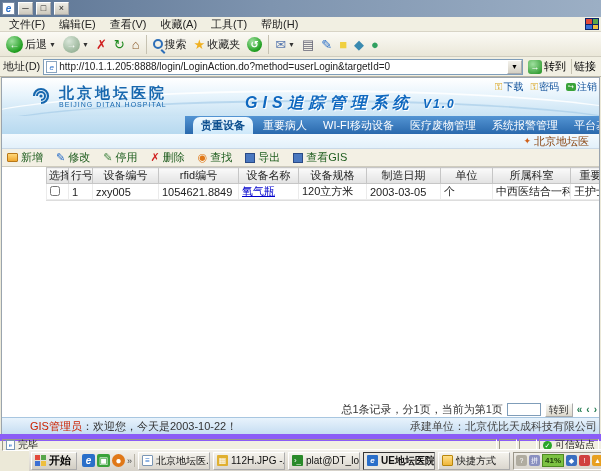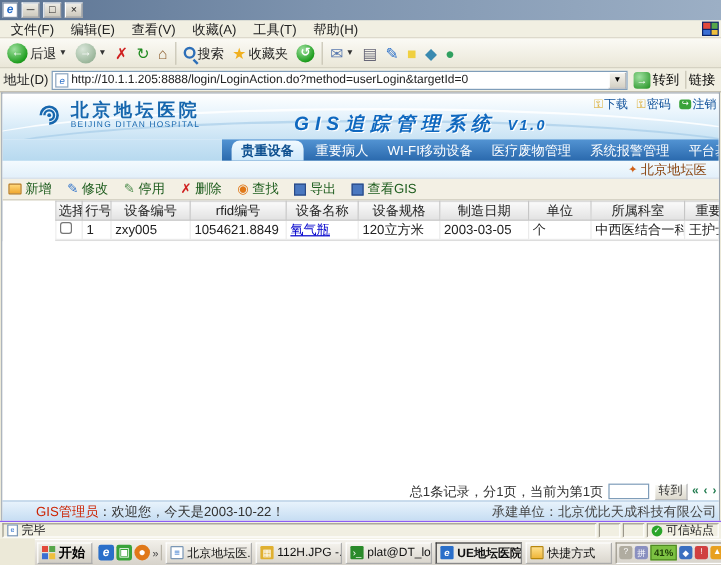--- a/index.html
+++ b/index.html
@@ -93,21 +93,21 @@
 .page-input{width:34px;height:13px;border:1px solid #7f9db9;font-size:10px;}
 .goto-btn{font-size:10px;height:14px;line-height:12px;border:1px outset #fff;background:linear-gradient(#f8f8f4,#dcd8cc);padding:0 3px;}
 .pg-ico{color:#1f7a4d;font-size:10px;font-weight:bold;}
 
 .pfooter{height:17px;background:linear-gradient(180deg,#e8f3fc,#c6ddf2);border-top:1px solid #a8c6e0;display:flex;align-items:center;font-size:11px;padding:0 2px 0 28px;flex:none;white-space:nowrap;overflow:hidden;}
 .pf-admin{color:#cc2200;}
 .pf-welcome{color:#333;}
 .pf-right{margin-left:auto;color:#444;flex:none;}
 
 
-.statusbar{height:15px;background:#f1efe2;border-top:1px solid #8b5cf6;display:flex;align-items:center;gap:2px;padding:0 2px;font-size:10px;flex:none;}
+.statusbar{height:15px;background:#f1efe2;border-top:7px solid #8b5cf6;display:flex;align-items:center;gap:2px;padding:0 2px;font-size:10px;flex:none;}
 .sb-panel{border:1px solid;border-color:#9a9689 #fff #fff #9a9689;height:12px;display:flex;align-items:center;gap:3px;padding:0 3px;color:#222;}
 .sb-left{flex:1;}
 .sb-small{width:18px;}
 .sb-doc{width:9px;height:10px;background:#fff;border:1px solid #7a96b5;font-size:6px;color:#2a6fc9;line-height:9px;text-align:center;}
 .check-ico{width:9px;height:9px;border-radius:50%;background:#2aa52a;color:#fff;font-size:7px;line-height:9px;text-align:center;}
 
 
 .taskbar{height:22px;background:linear-gradient(180deg,#f2f0ea,#d6d2ca);border-top:1px solid #fff;display:flex;align-items:center;gap:3px;padding:0 2px;flex:none;overflow:hidden;margin-left:29px;}
 .start-btn{height:18px;display:flex;align-items:center;gap:3px;padding:0 5px 0 3px;border:1px outset #fff;background:linear-gradient(#efede6,#d2cec4);font-size:11px;font-weight:bold;flex:none;}
 .flag{width:11px;height:11px;display:grid;grid-template-columns:1fr 1fr;grid-template-rows:1fr 1fr;gap:1px;}

